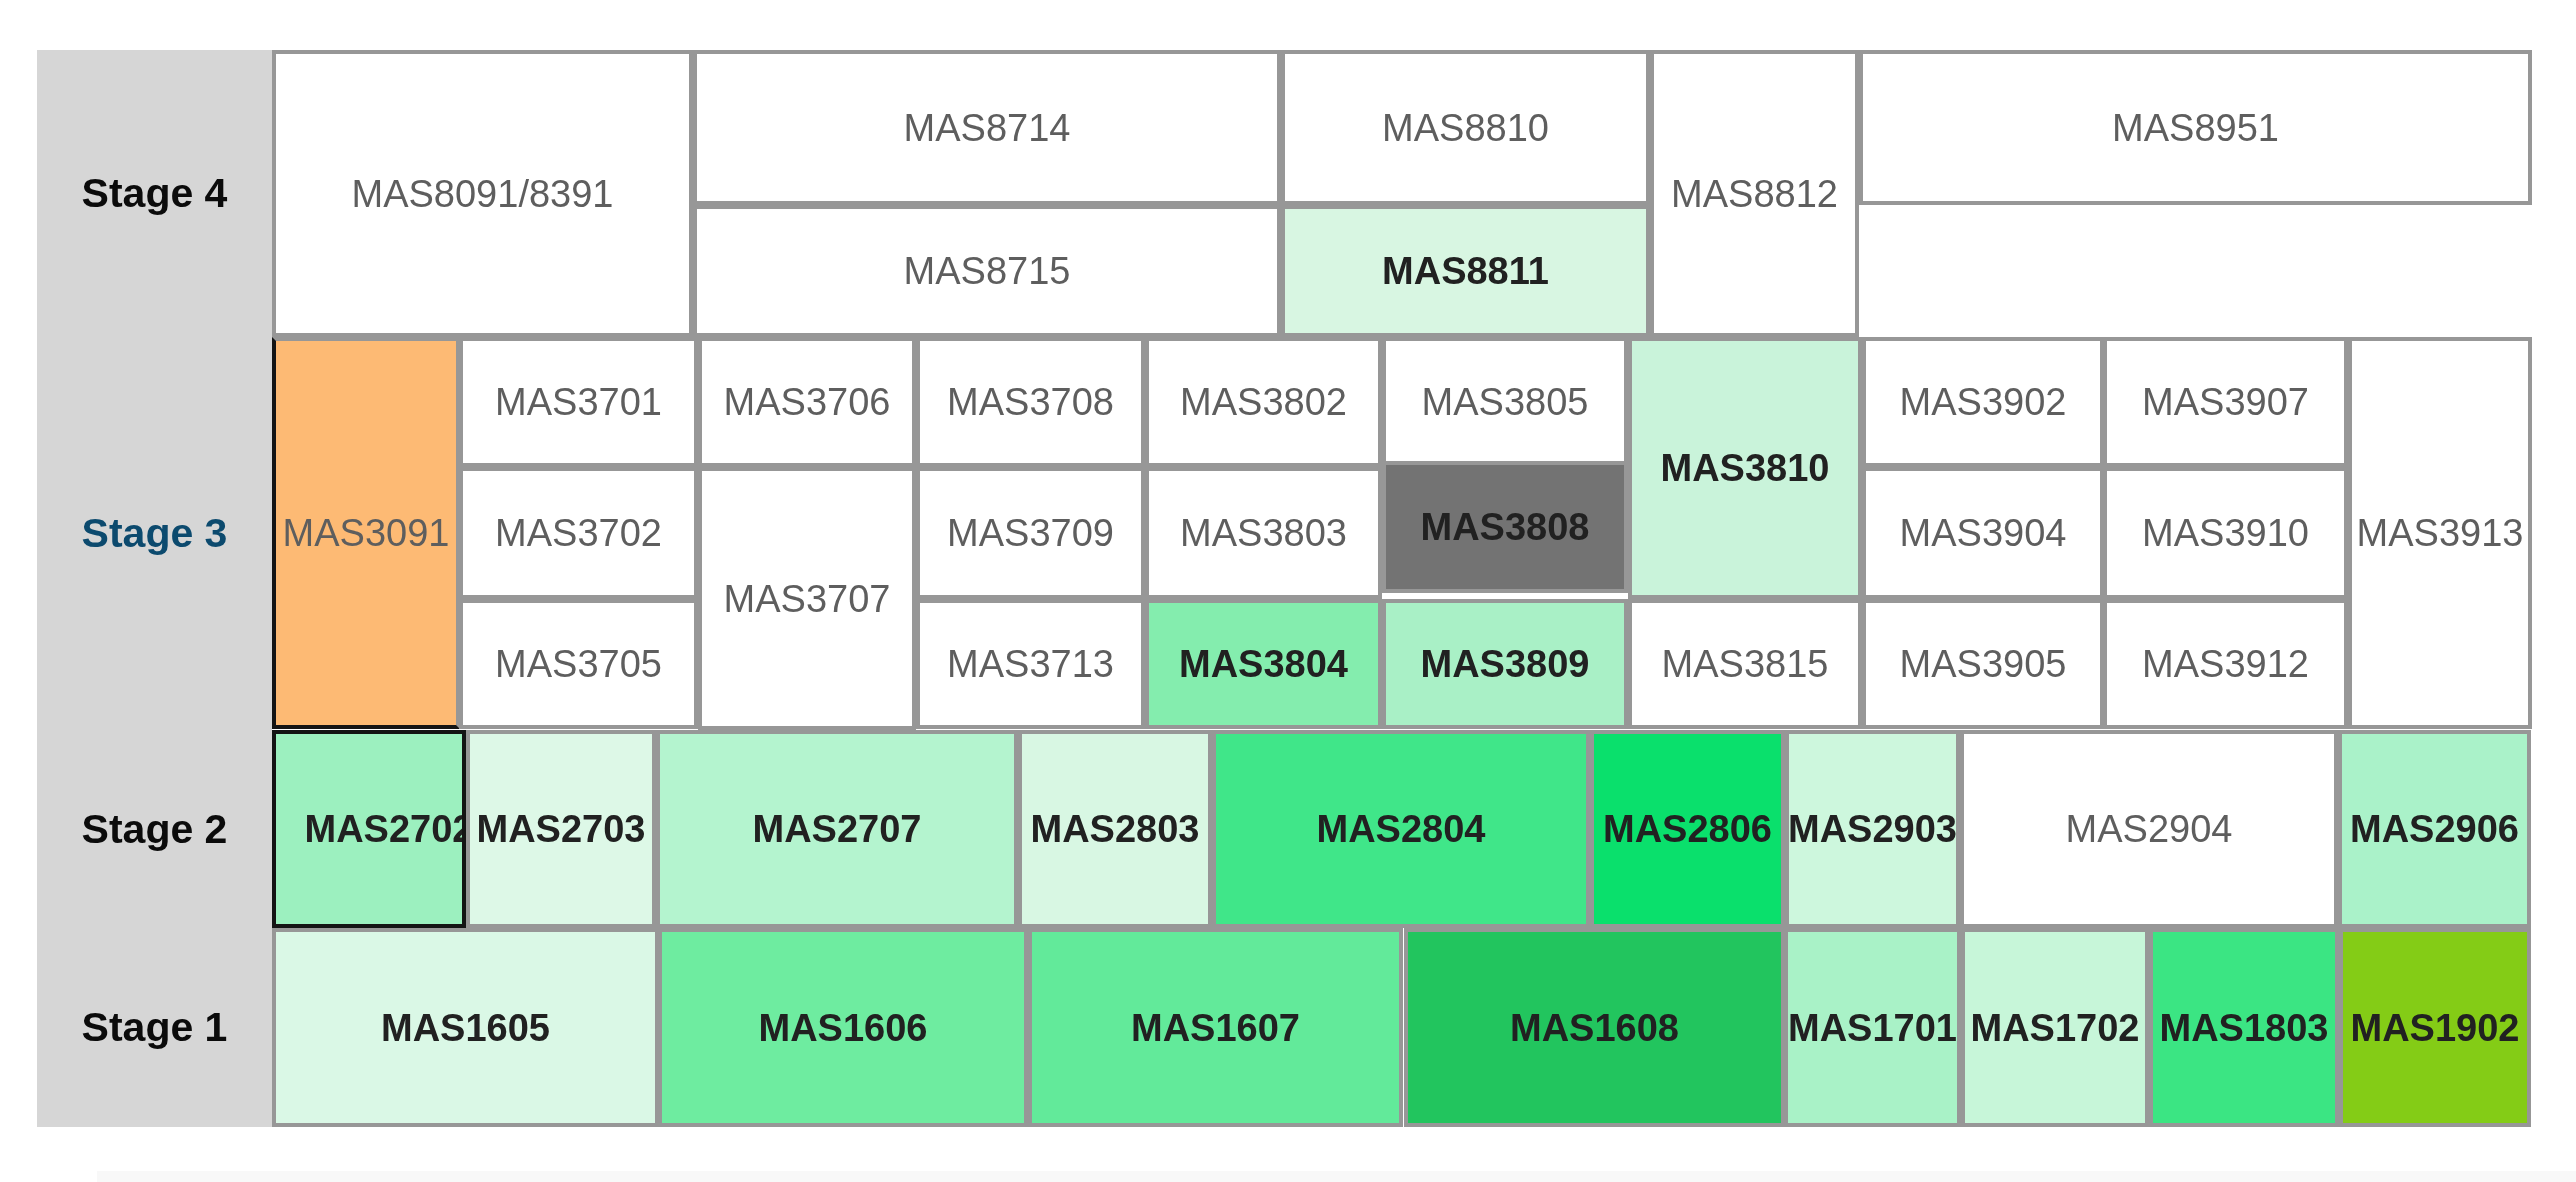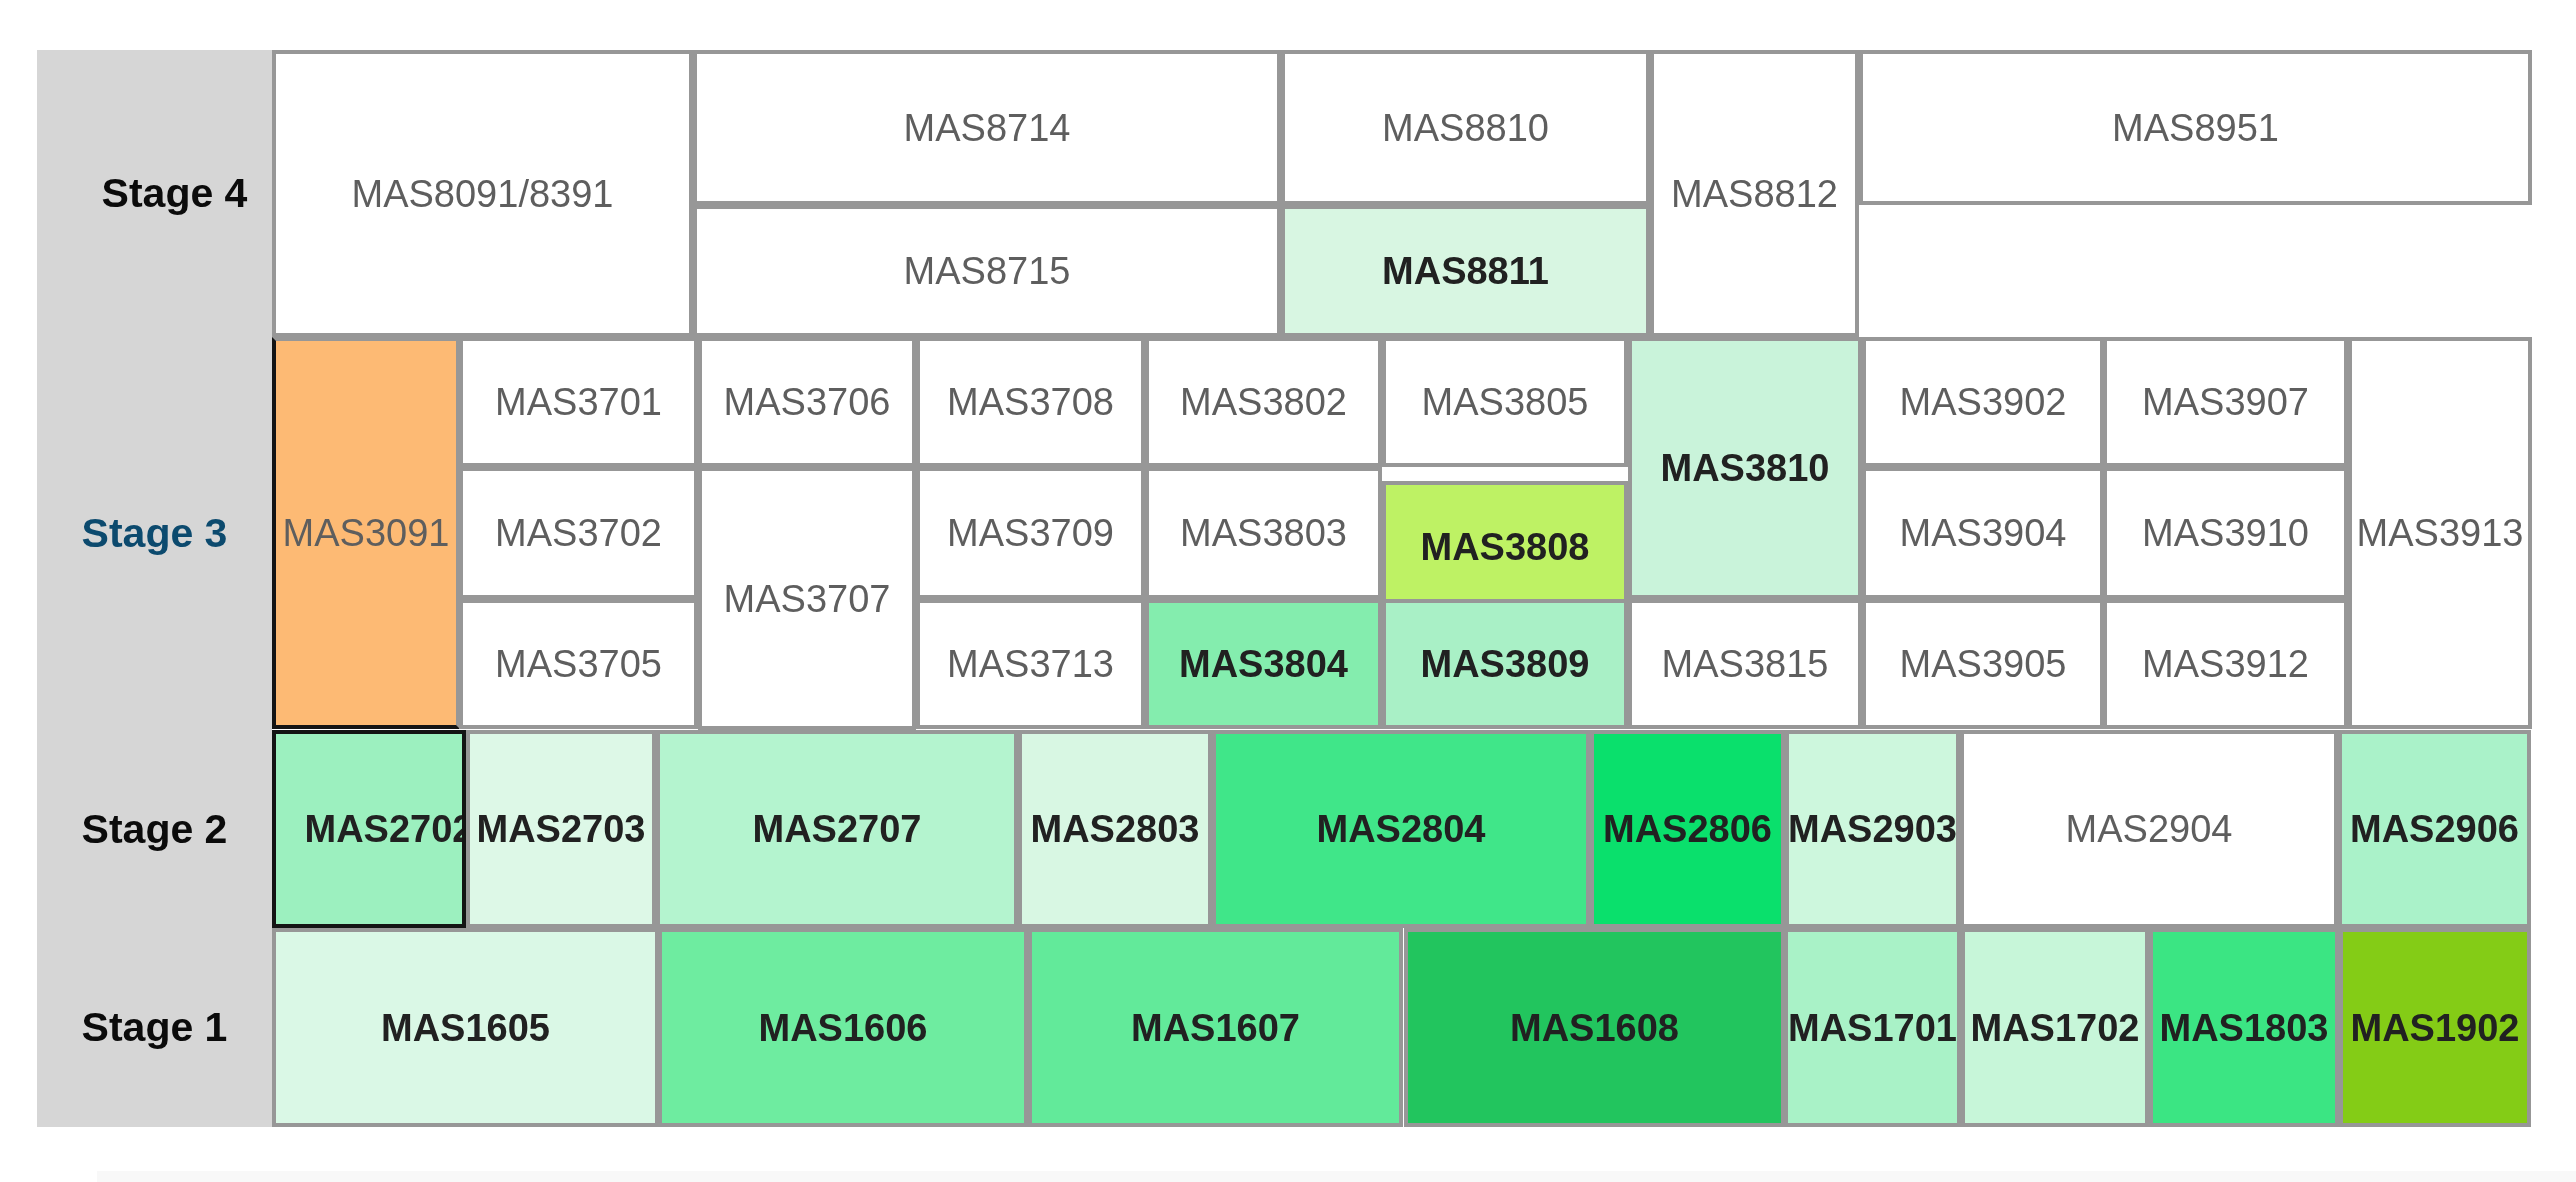--- a/index.html
+++ b/index.html
@@ -27,21 +27,21 @@
   }
   .cell.regular{color:#5e5e5e;font-weight:normal;}
   .cell.bold{color:#212121;font-weight:bold;}
   .bottom-edge{position:absolute;}
 </style>
 </head>
 <body>
 
 <div id="canvas" style="background: rgb(255, 255, 255);">
     <div class="stage-col" style="left: 37px; top: 50px; width: 235px; height: 1077px; background: rgb(214, 214, 214);"></div>
-    <div class="stage-label" style="left: 37px; top: 50px; width: 235px; height: 287px; color: rgb(11, 11, 11); padding-left: 20px;">Stage 4</div>
+    <div class="stage-label" style="left: 37px; top: 50px; width: 235px; height: 287px; color: rgb(11, 11, 11);">Stage 4</div>
     <div class="stage-label" style="left: 37px; top: 337px; width: 235px; height: 392px; color: #0c4a6e;">Stage 3</div>
     <div class="stage-label" style="left: 37px; top: 730px; width: 235px; height: 198px; color: rgb(11, 11, 11);">Stage 2</div>
     <div class="stage-label" style="left: 37px; top: 928px; width: 235px; height: 199px; color: rgb(11, 11, 11);">Stage 1</div>
     <div class="cell regular" style="left: 272px; top: 50px; width: 421px; height: 287px; background: rgb(255, 255, 255); border-color: rgb(151, 151, 151);">MAS8091/8391</div>
     <div class="cell regular" style="left: 693px; top: 50px; width: 588px; height: 155px; background: rgb(255, 255, 255); border-color: rgb(151, 151, 151);">MAS8714</div>
     <div class="cell regular" style="left: 693px; top: 205px; width: 588px; height: 132px; background: rgb(255, 255, 255); border-color: rgb(151, 151, 151);">MAS8715</div>
     <div class="cell regular" style="left: 1281px; top: 50px; width: 369px; height: 155px; background: rgb(255, 255, 255); border-color: rgb(151, 151, 151);">MAS8810</div>
     <div class="cell bold" style="left: 1281px; top: 205px; width: 369px; height: 132px; background: rgb(216, 246, 226); border-color: rgb(151, 151, 151);">MAS8811</div>
     <div class="cell regular" style="left: 1650px; top: 50px; width: 209px; height: 287px; background: rgb(255, 255, 255); border-color: rgb(151, 151, 151);">MAS8812</div>
     <div class="cell regular" style="left: 1859px; top: 50px; width: 673px; height: 155px; background: rgb(255, 255, 255); border-color: rgb(151, 151, 151);">MAS8951</div>
@@ -51,21 +51,21 @@
     <div class="cell regular" style="left: 459px; top: 599px; width: 239px; height: 130px; background: rgb(255, 255, 255); border-color: rgb(151, 151, 151);">MAS3705</div>
     <div class="cell regular" style="left: 698px; top: 337px; width: 218px; height: 130px; background: rgb(255, 255, 255); border-color: rgb(151, 151, 151);">MAS3706</div>
     <div class="cell regular" style="left: 698px; top: 467px; width: 218px; height: 263px; background: rgb(255, 255, 255); border-color: rgb(151, 151, 151);">MAS3707</div>
     <div class="cell regular" style="left: 916px; top: 337px; width: 229px; height: 130px; background: rgb(255, 255, 255); border-color: rgb(151, 151, 151);">MAS3708</div>
     <div class="cell regular" style="left: 916px; top: 467px; width: 229px; height: 132px; background: rgb(255, 255, 255); border-color: rgb(151, 151, 151);">MAS3709</div>
     <div class="cell regular" style="left: 916px; top: 599px; width: 229px; height: 130px; background: rgb(255, 255, 255); border-color: rgb(151, 151, 151);">MAS3713</div>
     <div class="cell regular" style="left: 1145px; top: 337px; width: 237px; height: 130px; background: rgb(255, 255, 255); border-color: rgb(151, 151, 151);">MAS3802</div>
     <div class="cell regular" style="left: 1145px; top: 467px; width: 237px; height: 132px; background: rgb(255, 255, 255); border-color: rgb(151, 151, 151);">MAS3803</div>
     <div class="cell bold" style="left: 1145px; top: 599px; width: 237px; height: 130px; background: rgb(132, 237, 174); border-color: rgb(151, 151, 151);">MAS3804</div>
     <div class="cell regular" style="left: 1382px; top: 337px; width: 246px; height: 130px; background: rgb(255, 255, 255); border-color: rgb(151, 151, 151);">MAS3805</div>
-    <div class="cell bold" style="left: 1382px; top: 481px; width: 246px; height: 132px; background: #bef264; border-color: rgb(151, 151, 151); text-align: right;">MAS3808</div>
+    <div class="cell bold" style="left: 1382px; top: 461px; width: 246px; height: 132px; background: #737373; border-color: rgb(151, 151, 151); text-align: right;">MAS3808</div>
     <div class="cell bold" style="left: 1382px; top: 599px; width: 246px; height: 130px; background: rgb(169, 240, 198); border-color: rgb(151, 151, 151);">MAS3809</div>
     <div class="cell bold" style="left: 1628px; top: 337px; width: 234px; height: 262px; background: rgb(201, 243, 218); border-color: rgb(151, 151, 151);">MAS3810</div>
     <div class="cell regular" style="left: 1628px; top: 599px; width: 234px; height: 130px; background: rgb(255, 255, 255); border-color: rgb(151, 151, 151);">MAS3815</div>
     <div class="cell regular" style="left: 1862px; top: 337px; width: 242px; height: 130px; background: rgb(255, 255, 255); border-color: rgb(151, 151, 151);">MAS3902</div>
     <div class="cell regular" style="left: 1862px; top: 467px; width: 242px; height: 132px; background: rgb(255, 255, 255); border-color: rgb(151, 151, 151);">MAS3904</div>
     <div class="cell regular" style="left: 1862px; top: 599px; width: 242px; height: 130px; background: rgb(255, 255, 255); border-color: rgb(151, 151, 151);">MAS3905</div>
     <div class="cell regular" style="left: 2103px; top: 337px; width: 245px; height: 130px; background: rgb(255, 255, 255); border-color: rgb(151, 151, 151);">MAS3907</div>
     <div class="cell regular" style="left: 2103px; top: 467px; width: 245px; height: 132px; background: rgb(255, 255, 255); border-color: rgb(151, 151, 151);">MAS3910</div>
     <div class="cell regular" style="left: 2103px; top: 599px; width: 245px; height: 130px; background: rgb(255, 255, 255); border-color: rgb(151, 151, 151);">MAS3912</div>
     <div class="cell regular" style="left: 2348px; top: 337px; width: 184px; height: 392px; background: rgb(255, 255, 255); border-color: rgb(151, 151, 151);">MAS3913</div>

